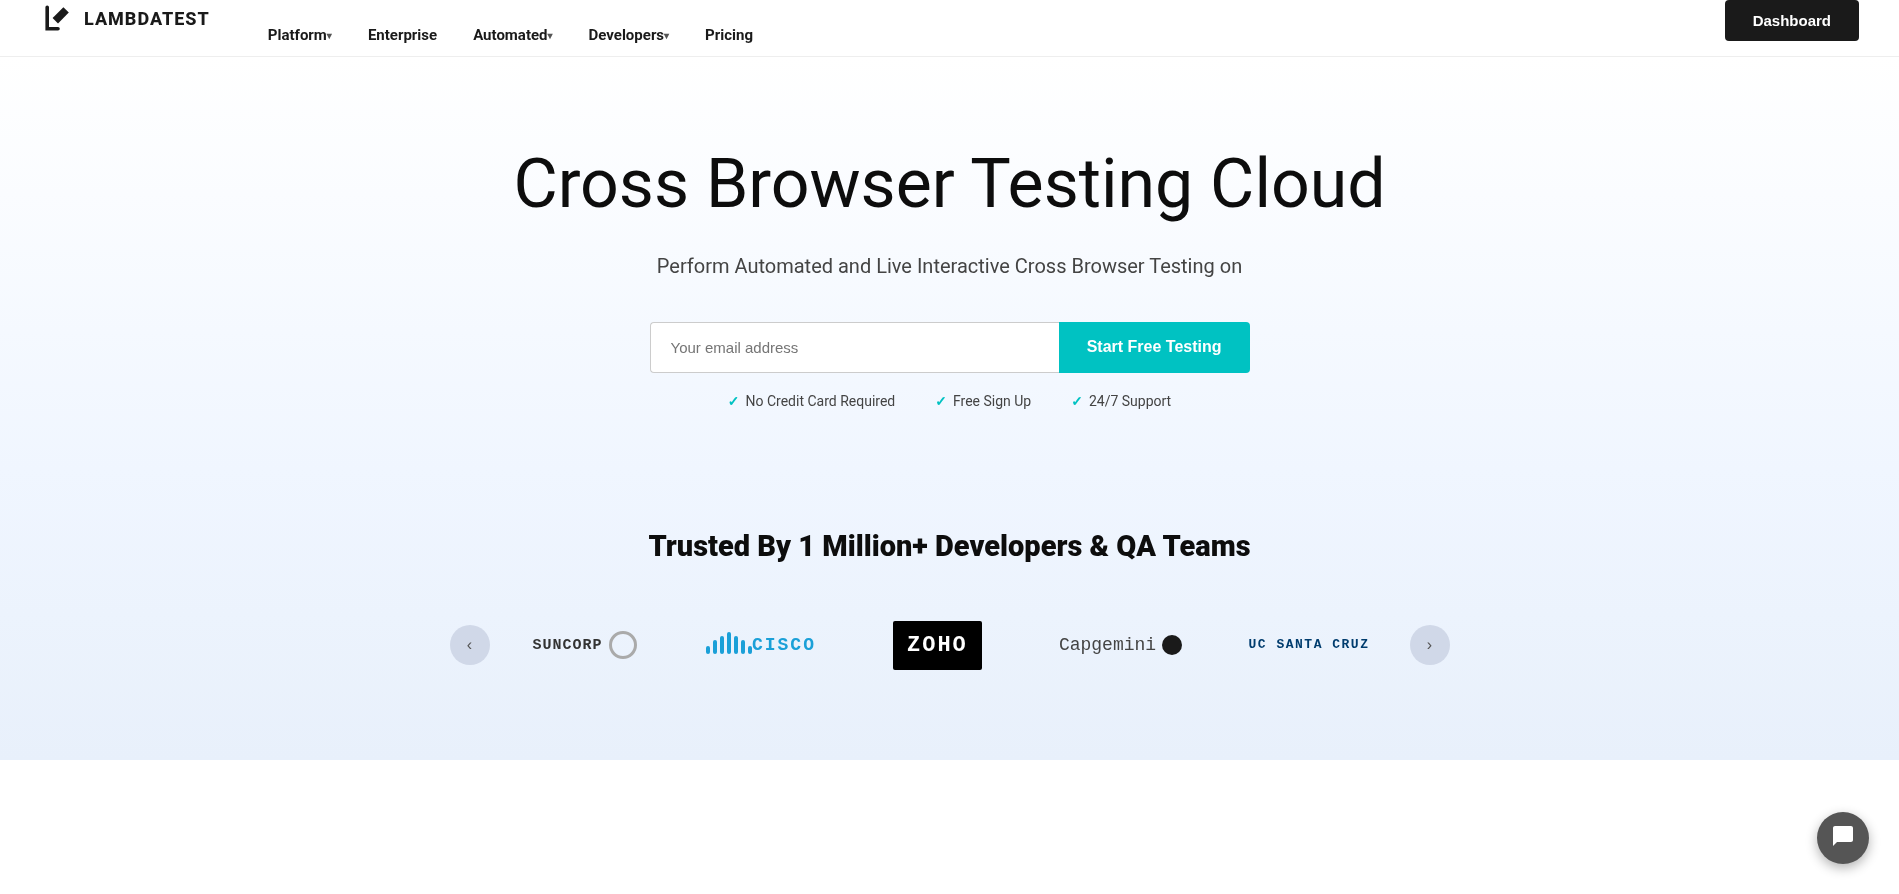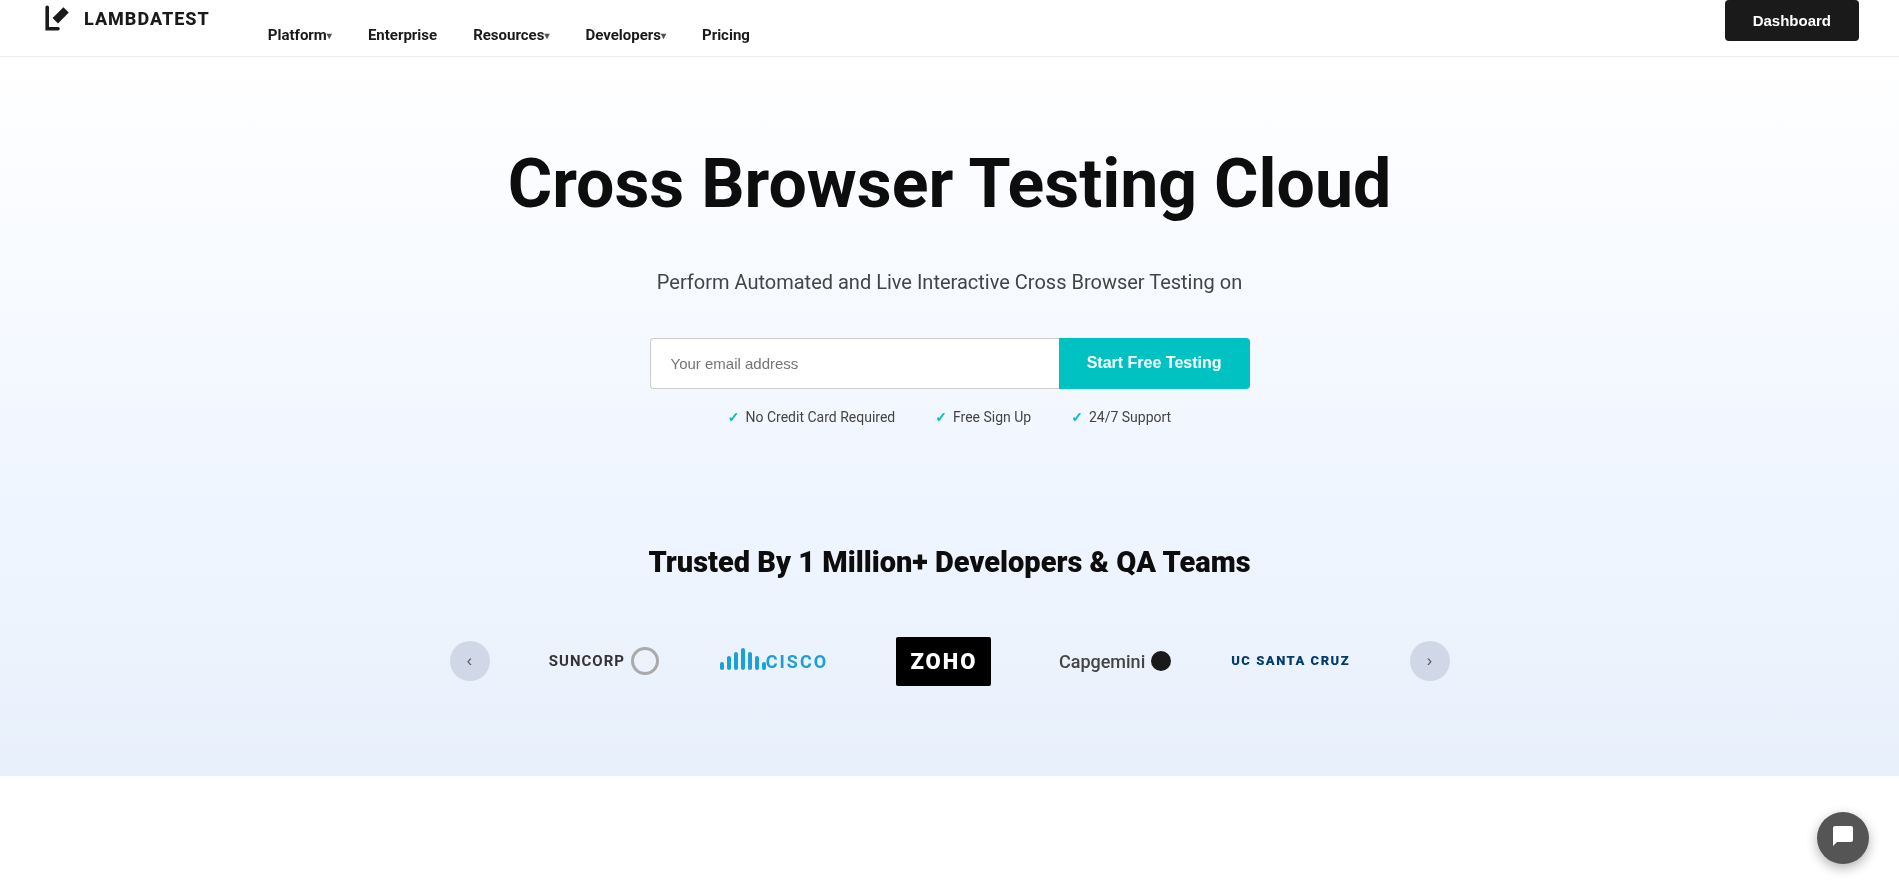--- a/index.html
+++ b/index.html
@@ -68,24 +68,24 @@
     }
 
     
     .hero {
       text-align: center;
       padding: 90px 20px 60px;
       background: linear-gradient(180deg, #fff 0%, #f0f6ff 100%);
     }
     .hero-title {
       font-size: 68px;
-      font-weight: 700;
+      font-weight: 400;
       line-height: 1.1;
       color: #0d0d0d;
-      margin-bottom: 44px;
+      margin-bottom: 28px;
     }
     .hero-subtitle {
       font-size: 20px;
       color: #444;
       line-height: 1.6;
       max-width: 680px;
       margin: 8px auto 40px;
       font-weight: 400;
     }
 
@@ -172,24 +172,25 @@
       cursor: pointer;
       font-size: 16px;
       display: flex;
       align-items: center;
       justify-content: center;
       flex-shrink: 0;
     }
     .logos-track {
       display: flex;
       align-items: center;
-      justify-content: center;
+      justify-content: space-between;
       gap: 20px;
       flex: 1;
       padding: 0 20px;
+      font-family: Liberation Mono, monospace;
     }
     .logo-item {
       display: flex;
       align-items: center;
       justify-content: center;
       padding: 10px 20px;
       min-width: 150px;
     }
 
     
@@ -297,21 +298,21 @@
 
   <div class="nav-links">
     <a class="nav-item" href="#">
       <span>Platform</span>
       <span class="chevron">▾</span>
     </a>
     <a class="nav-item" href="#">
       <span>Enterprise</span>
     </a>
     <a class="nav-item" href="#">
-      <span>Resources</span>
+      <span>Automated</span>
       <span class="chevron">▾</span>
     </a>
     <a class="nav-item" href="#">
       <span>Developers</span>
       <span class="chevron">▾</span>
     </a>
     <a class="nav-item" href="#">
       <span>Pricing</span>
     </a>
   </div>

